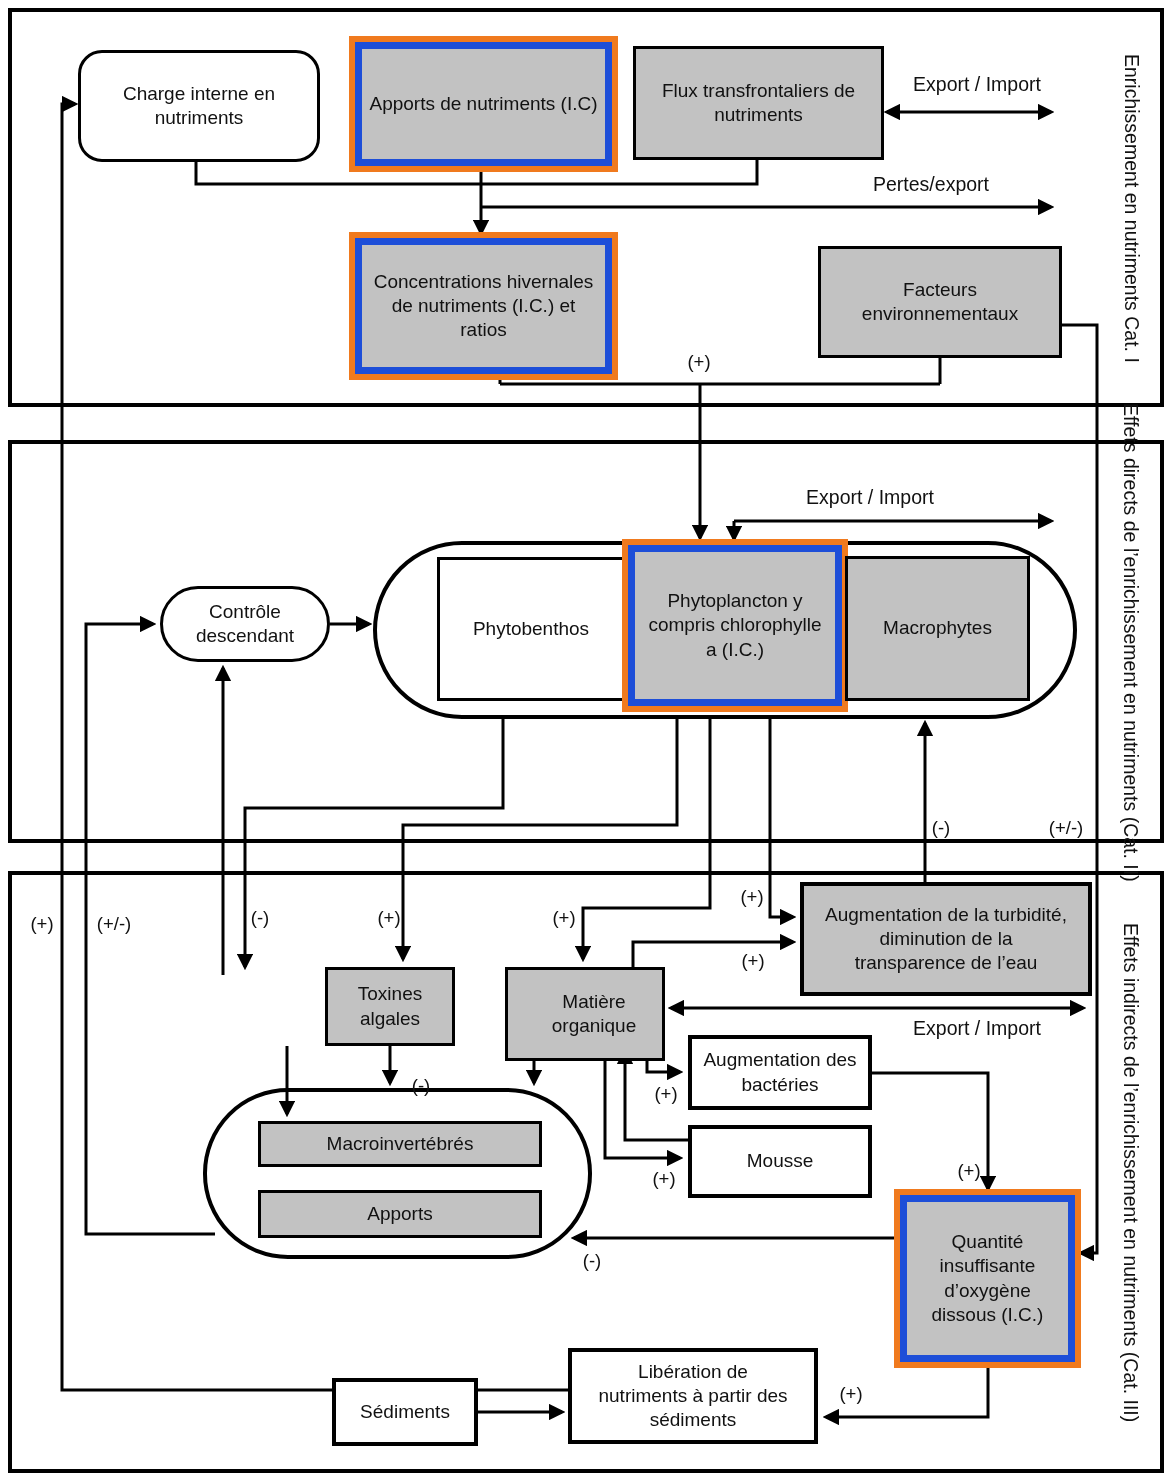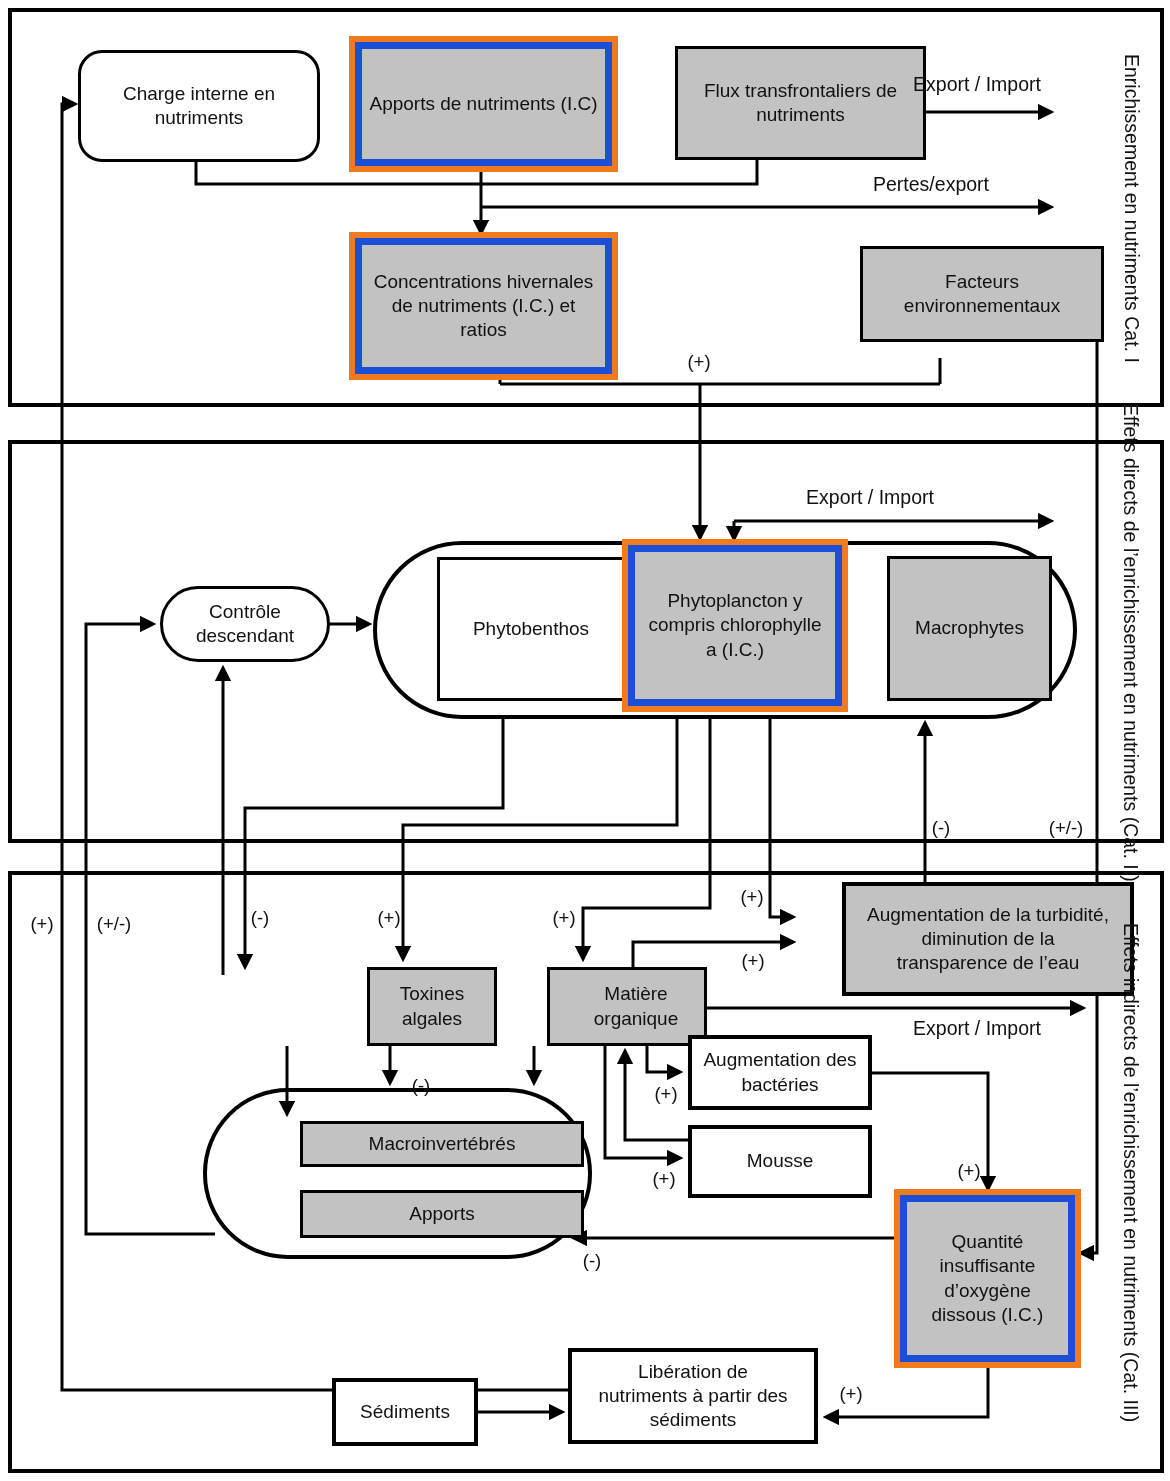--- a/index.html
+++ b/index.html
@@ -3,21 +3,21 @@
 <meta charset="utf-8">
 <style>
   html,body{margin:0;padding:0;background:#fff;}
   #stage{position:relative;width:1170px;height:1481px;background:#fff;
          font-family:"Liberation Sans",sans-serif;color:#111;overflow:hidden;}
   .frame{position:absolute;border:4px solid #000;box-sizing:border-box;background:transparent;}
   #connectors{position:absolute;left:0;top:0;z-index:2;}
   .node{position:absolute;box-sizing:border-box;display:flex;align-items:center;justify-content:center;
         text-align:center;font-size:19px;line-height:1.28;padding:2px 6px;z-index:3;background:#fff;
         border:3px solid #000;}
-  .gray{background:#C2C2C2;margin-left:42px;}
+  .gray{background:#C2C2C2;}
   .accent{border:7px solid #1d4ed8;box-shadow:0 0 0 6px #F07A1E;background:#C2C2C2;}
   .thick{border-width:4px;}
   .round{border-radius:38px;}
   .vlabel{position:absolute;writing-mode:vertical-rl;text-align:center;font-size:19.5px;line-height:1.4;
           z-index:4;display:flex;align-items:center;justify-content:center;white-space:nowrap;}
   .flowlabel{position:absolute;transform:translate(-50%,-50%);font-size:19.5px;z-index:4;white-space:nowrap;}
   .sign{position:absolute;transform:translate(-50%,-50%);font-size:18.5px;z-index:4;white-space:nowrap;}
 </style>
 </head>
 <body>
@@ -76,29 +76,29 @@
       <path d="M898,1238 L574,1238" marker-end="url(#m)"></path>
       <path d="M988,1362 L988,1417 L826,1417" marker-end="url(#m)"></path>
       <path d="M478,1412 L562,1412" marker-end="url(#m)"></path>
     </g>
   </svg>
 
   <div class="node" style="left:78px;top:50px;width:242px;height:112px;border-radius:24px;">Charge interne en nutriments</div>
   <div class="node accent" style="left:355px;top:42px;width:257px;height:124px;">Apports de nutriments (I.C)</div>
   <div class="node gray" style="left:633px;top:46px;width:251px;height:114px;">Flux transfrontaliers de nutriments</div>
   <div class="node accent" style="left:355px;top:238px;width:257px;height:136px;">Concentrations hivernales de nutriments (I.C.) et ratios</div>
-  <div class="node gray" style="left:818px;top:246px;width:244px;height:96px;">Facteurs environnementaux</div>
+  <div class="node gray" style="left:818px;top:246px;width:244px;height:112px;">Facteurs environnementaux</div>
 
   <div class="node round" style="left:160px;top:586px;width:170px;height:76px;">Contrôle descendant</div>
   <div class="node" style="left:437px;top:557px;width:188px;height:144px;">Phytobenthos</div>
   <div class="node accent" style="left:628px;top:545px;width:214px;height:161px;">Phytoplancton y compris chlorophylle a (I.C.)</div>
-  <div class="node gray" style="left:845px;top:556px;width:165px;height:145px;text-align:center;">Macrophytes</div>
+  <div class="node gray" style="left:845px;top:556px;width:185px;height:145px;text-align:center;">Macrophytes</div>
 
   <div class="node gray" style="left:325px;top:967px;width:130px;height:79px;">Toxines algales</div>
-  <div class="node gray" style="left:505px;top:967px;width:160px;height:79px;padding-left:24px;">Matière organique</div>
+  <div class="node gray" style="left:505px;top:967px;width:160px;height:94px;padding-left:24px;">Matière organique</div>
   <div class="node gray thick" style="left:800px;top:882px;width:292px;height:114px;padding:2px 20px;">Augmentation de la turbidité, diminution de la transparence de l’eau</div>
   <div class="node thick" style="left:688px;top:1035px;width:184px;height:75px;">Augmentation des bactéries</div>
   <div class="node thick" style="left:688px;top:1125px;width:184px;height:73px;">Mousse</div>
   <div class="node accent" style="left:900px;top:1195px;width:175px;height:167px;">Quantité insuffisante d’oxygène dissous (I.C.)</div>
   <div class="node gray" style="left:258px;top:1121px;width:284px;height:46px;">Macroinvertébrés</div>
   <div class="node gray" style="left:258px;top:1190px;width:284px;height:48px;">Apports</div>
   <div class="node thick" style="left:332px;top:1378px;width:146px;height:68px;">Sédiments</div>
   <div class="node thick" style="left:568px;top:1348px;width:250px;height:96px;padding:2px 22px;">Libération de nutriments à partir des sédiments</div>
 
   <div class="flowlabel" style="left:977px;top:84px;">Export / Import</div>

